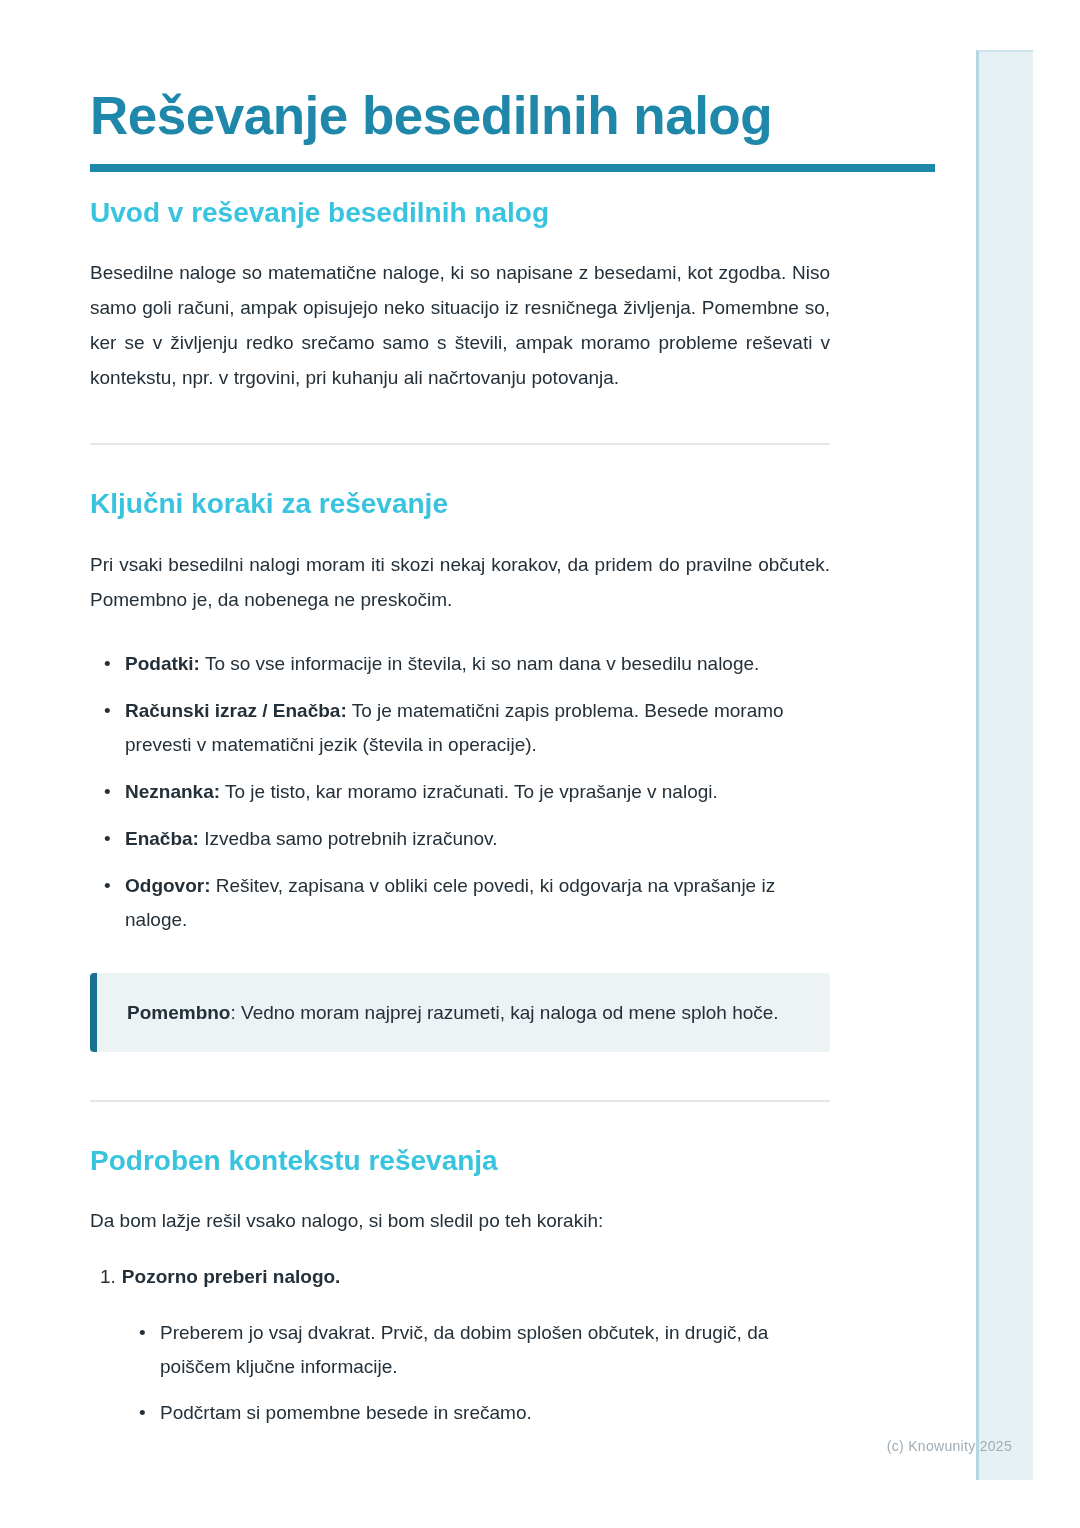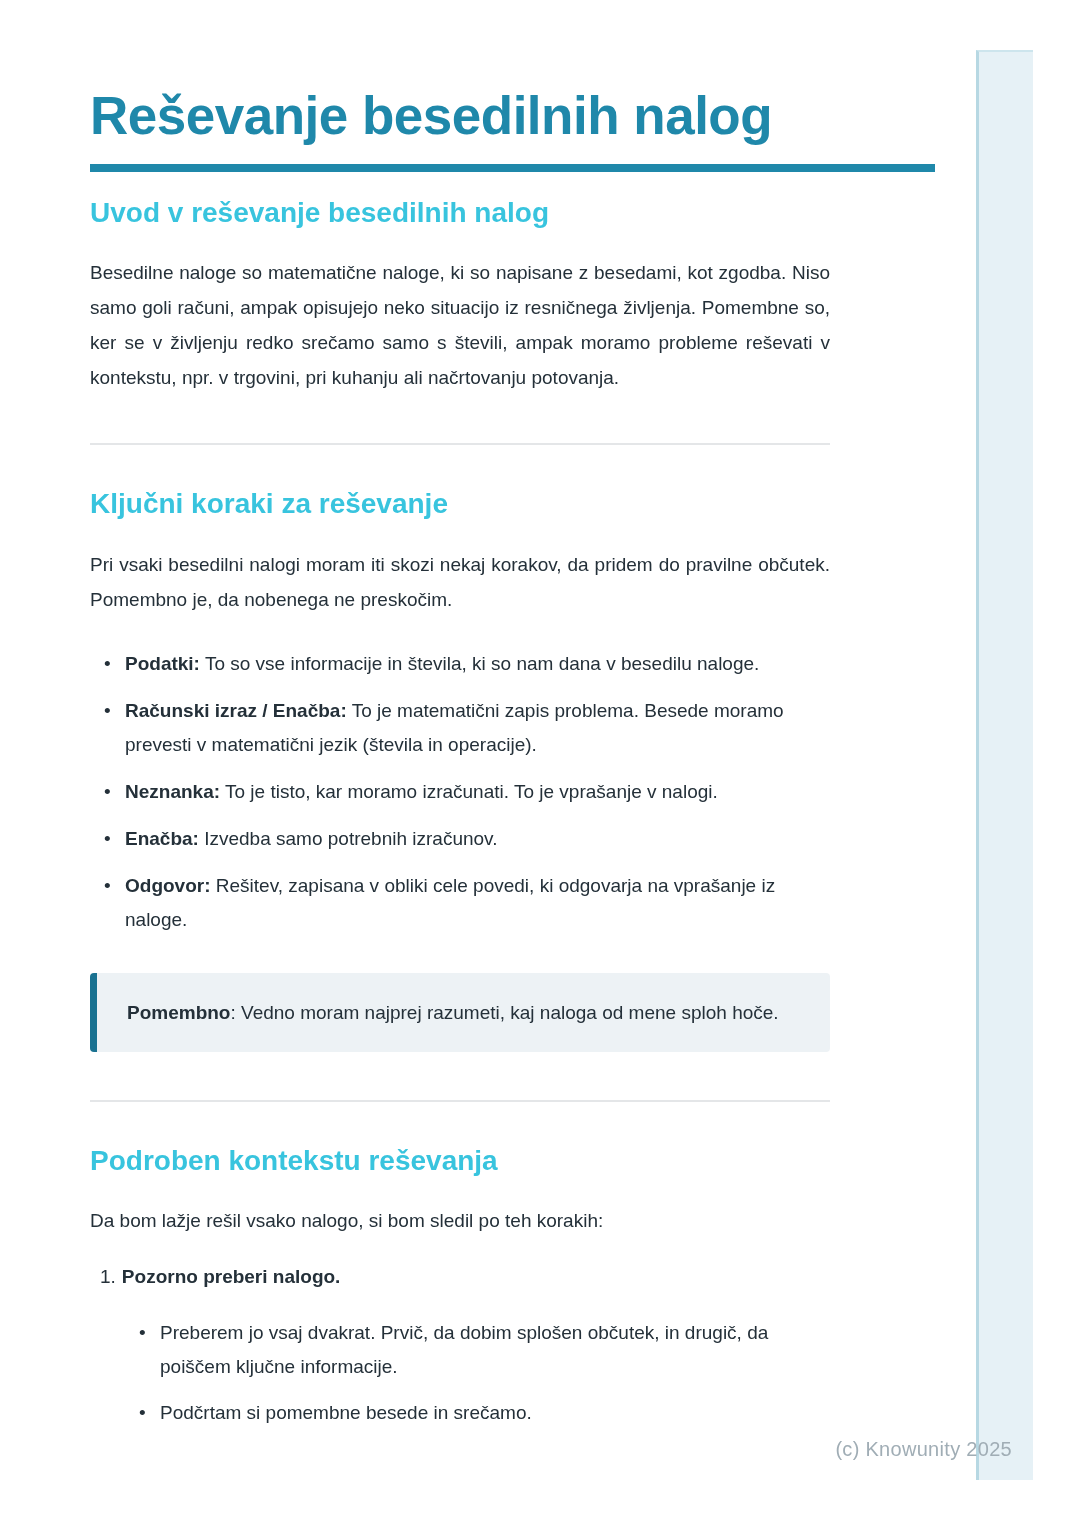--- a/index.html
+++ b/index.html
@@ -112,21 +112,21 @@
   .num-line { padding-left: 10px; }
   .num { font-weight: 400; margin-right: 6px; }
   ul.bullets.sub { margin-top: 22px; }
   ul.bullets.sub > li { padding-left: 70px; margin-bottom: 12px; line-height: 34px; }
   ul.bullets.sub > li::before { left: 49px; }
   .footer {
     position: absolute;
     top: 1438px;
     right: 68px;
     z-index: 3;
-    font-size: 20px;
+    font-size: 14px;
     color: #a0adb5;
     letter-spacing: 0.3px;
   }
 </style>
 </head>
 <body>
 
 <div class="page">
 
   <div class="side-strip"></div>

